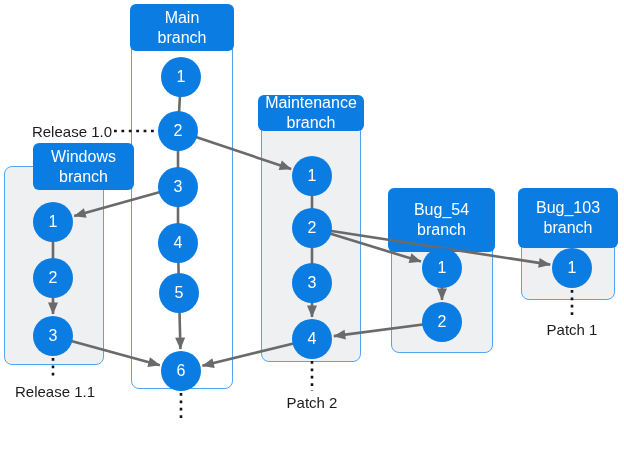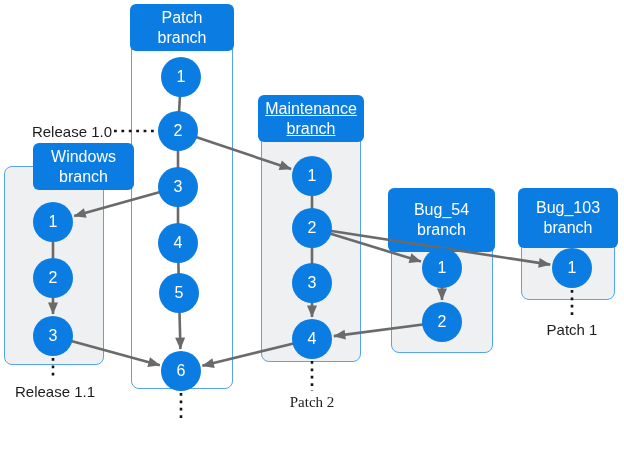--- a/index.html
+++ b/index.html
@@ -44,27 +44,27 @@
   }
   .anchor-right-middle { transform:translate(-100%,-50%); }
   .anchor-center-top   { transform:translate(-50%,0); }
 </style>
 </head>
 <body>
 
 <div class="canvas">
   <div id="branch-layer" class="layer">
       <div class="branch-body" style="left: 131px; top: 27px; width: 102px; height: 362px; background: rgb(255, 255, 255);"></div>
-      <div class="branch-header" style="left: 130px; top: 4px; width: 104px; height: 47px;"><span>Patch
+      <div class="branch-header" style="left: 130px; top: 4px; width: 104px; height: 47px;"><span>Main
 branch</span></div>
       <div class="branch-body" style="left: 4px; top: 166px; width: 100px; height: 199px; background: rgb(238, 240, 241);"></div>
       <div class="branch-header" style="left: 4px; top: 143px; width: 101px; height: 47px; margin-left: 29px;"><span>Windows
 branch</span></div>
       <div class="branch-body" style="left: 261px; top: 118px; width: 100px; height: 244px; background: rgb(238, 240, 241);"></div>
-      <div class="branch-header" style="left: 258px; top: 95px; width: 106px; height: 47px; text-decoration: underline;"><span>Maintenance
+      <div class="branch-header" style="left: 258px; top: 95px; width: 106px; height: 36px;"><span>Maintenance
 branch</span></div>
       <div class="branch-body" style="left: 391px; top: 212px; width: 102px; height: 141px; background: rgb(238, 240, 241);"></div>
       <div class="branch-header" style="left: 388px; top: 188px; width: 107px; height: 64px;"><span>Bug_54
 branch</span></div>
       <div class="branch-body" style="left: 521px; top: 212px; width: 94px; height: 88px; background: rgb(238, 240, 241);"></div>
       <div class="branch-header" style="left: 518px; top: 188px; width: 100px; height: 60px;"><span>Bug_103
 branch</span></div>
     </div>
   <svg id="edge-layer" class="layer" width="624" height="450" viewBox="0 0 624 450">
     <defs>
@@ -142,16 +142,16 @@
       <div class="commit-node" style="left: 422px; top: 302px;">
         <span>2</span>
       </div>
       <div class="commit-node" style="left: 552px; top: 248px;">
         <span>1</span>
       </div>
     </div>
   <div id="label-layer" class="layer">
       <div class="milestone-label anchor-right-middle" style="left: 112px; top: 131px;">Release 1.0</div>
       <div class="milestone-label anchor-center-top" style="left: 55px; top: 383px;">Release 1.1</div>
-      <div class="milestone-label anchor-center-top" style="left: 312px; top: 394px; font-family: Liberation Serif, serif;">Patch 2</div>
+      <div class="milestone-label anchor-center-top" style="left: 312px; top: 394px;">Patch 2</div>
       <div class="milestone-label anchor-center-top" style="left: 572px; top: 321px;">Patch 1</div>
     </div>
 </div>
 
 </body></html>

